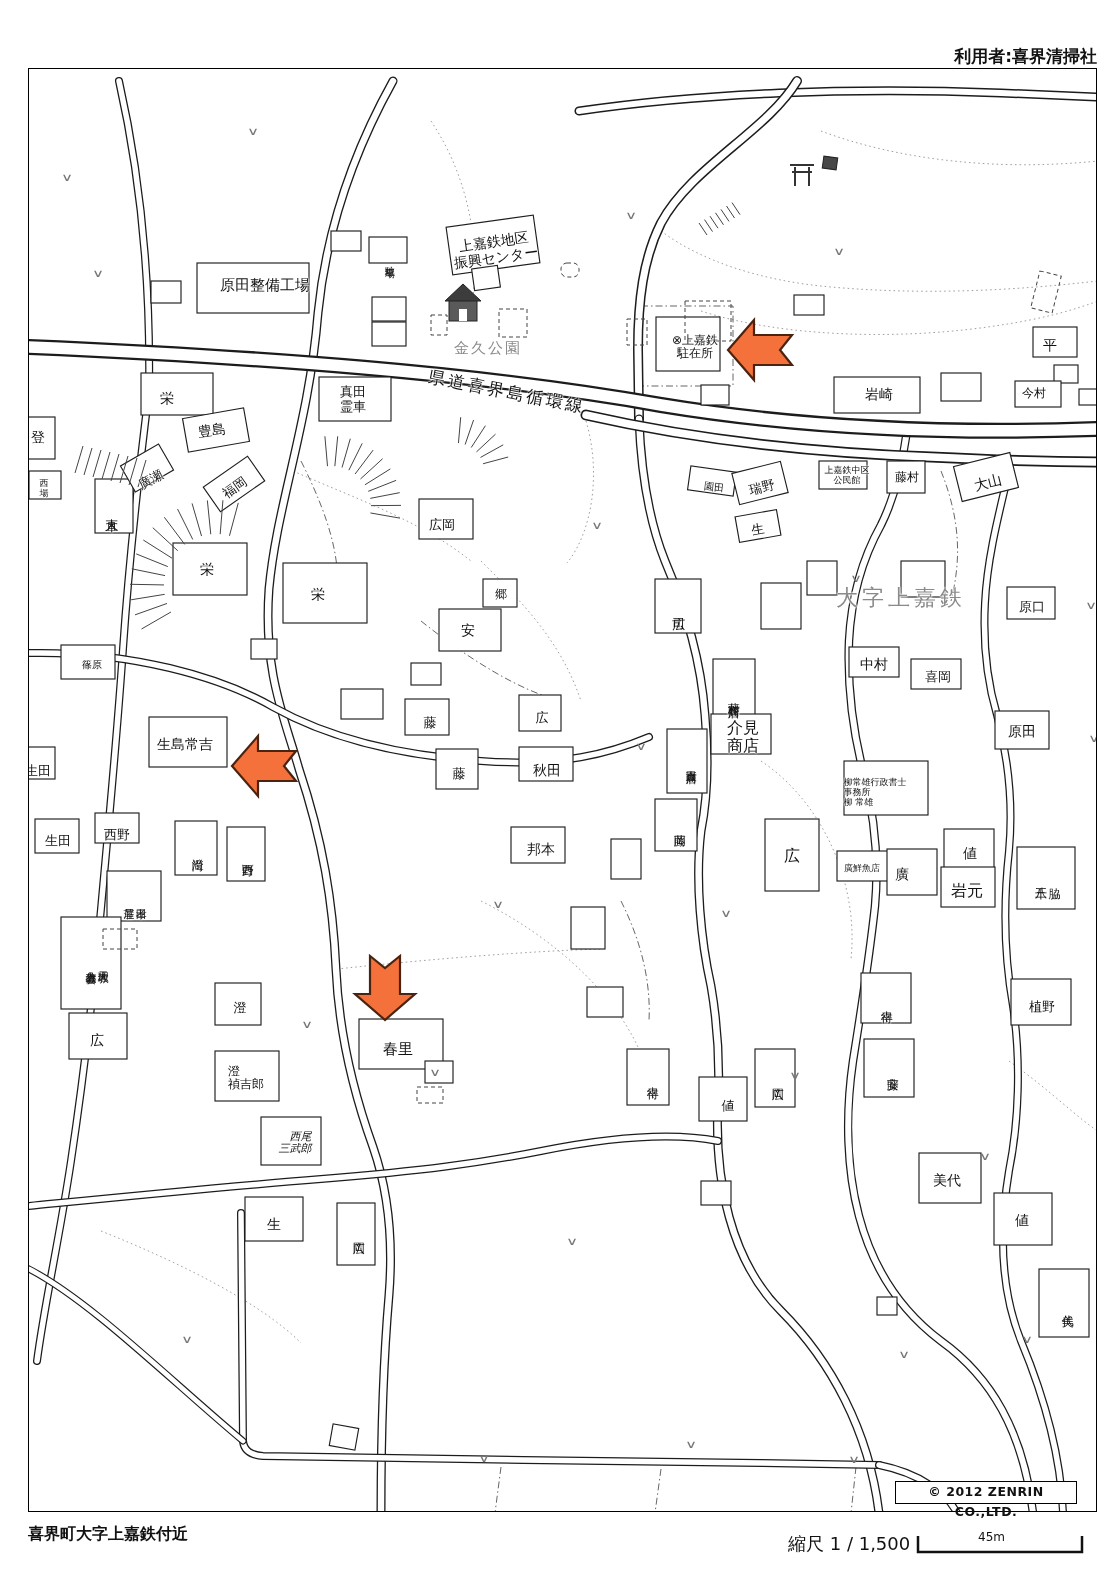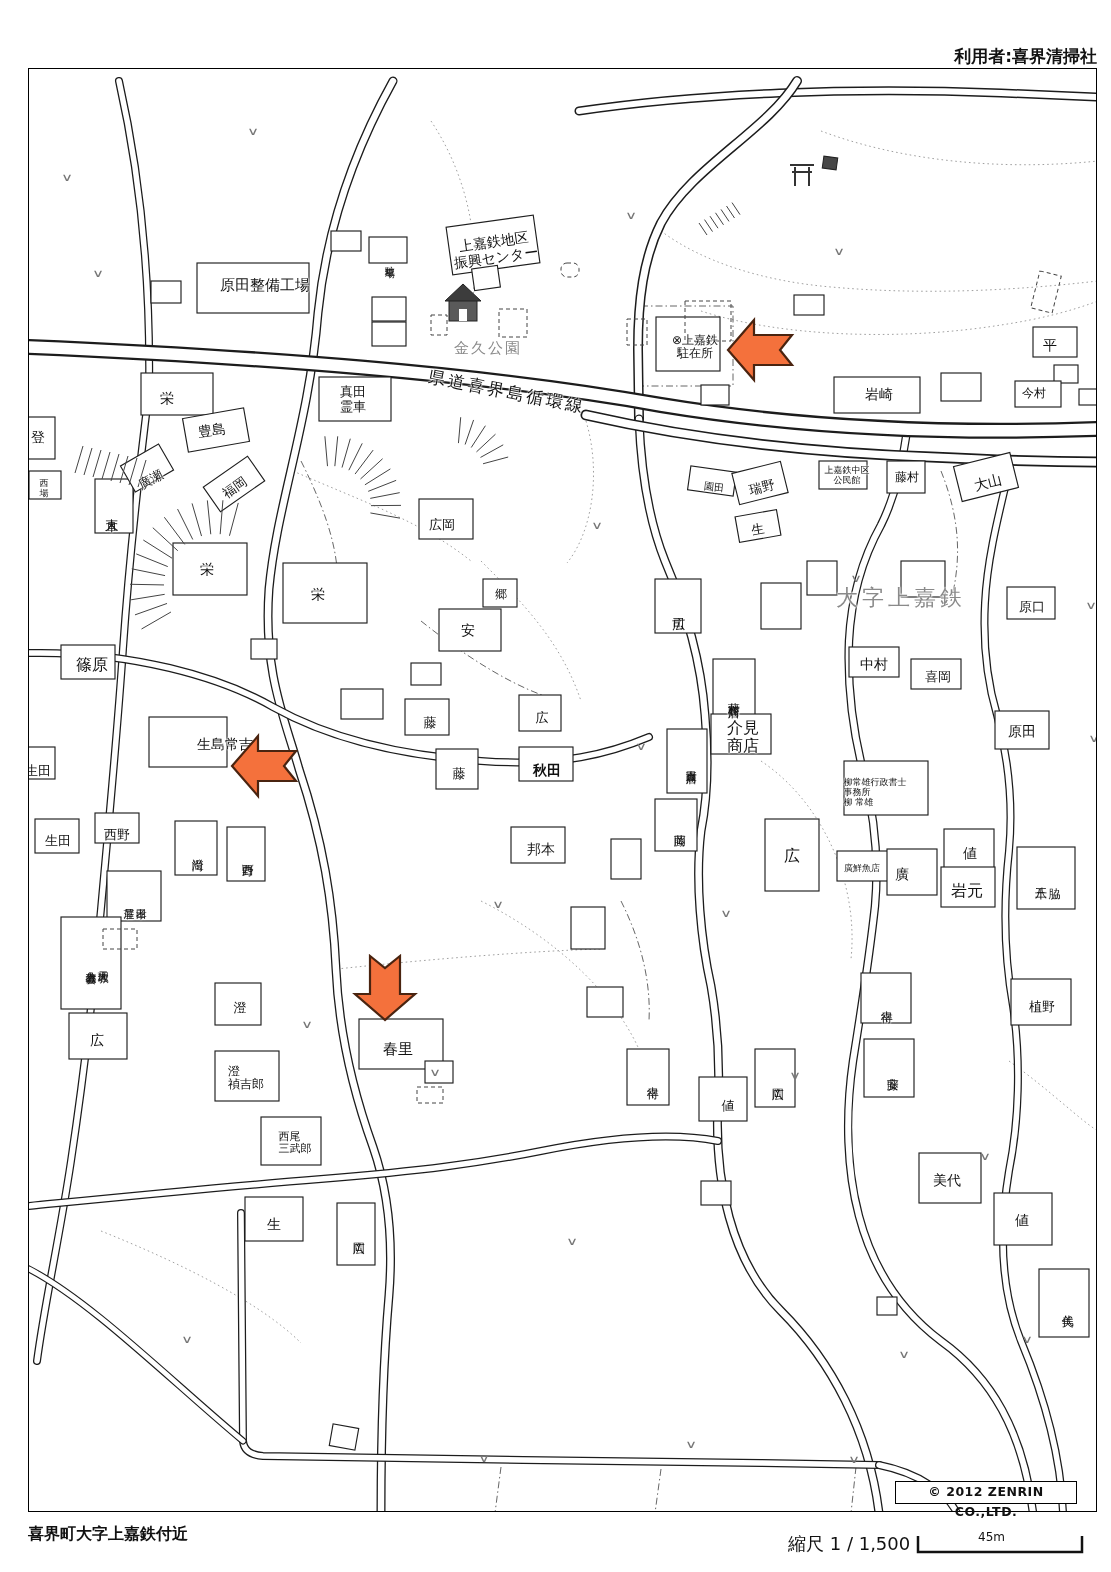--- a/index.html
+++ b/index.html
@@ -302,21 +302,21 @@
       <div class="map-label v" style="left: 82px; top: 440px; font-size: 13px;">直木</div>
       <div class="map-label" style="left: 122px; top: 411px; font-size: 13px; transform: translate(-50%, -50%) rotate(-28deg);">廣瀬</div>
       <div class="map-label" style="left: 9px; top: 369px; font-size: 14px;">登</div>
       <div class="map-label" style="left: 15px; top: 419px; font-size: 9px;">西
 場</div>
       <div class="map-label" style="left: 178px; top: 501px; font-size: 14px;">栄</div>
       <div class="map-label" style="left: 289px; top: 526px; font-size: 14px;">栄</div>
       <div class="map-label" style="left: 413px; top: 456px; font-size: 13px;">広岡</div>
       <div class="map-label" style="left: 472px; top: 526px; font-size: 12px;">郷</div>
       <div class="map-label" style="left: 439px; top: 562px; font-size: 14px;">安</div>
-      <div class="map-label" style="left: 63px; top: 596px; font-size: 16px;">篠原</div>
+      <div class="map-label" style="left: 63px; top: 596px; font-size: 10px;">篠原</div>
       <div class="map-label" style="left: 685px; top: 418px; font-size: 10px; transform: translate(-50%, -50%) rotate(6deg);">園田</div>
       <div class="map-label" style="left: 733px; top: 419px; font-size: 13px; transform: translate(-50%, -50%) rotate(-14deg);">瑞野</div>
       <div class="map-label" style="left: 729px; top: 461px; font-size: 13px; transform: translate(-50%, -50%) rotate(-10deg);">生</div>
       <div class="map-label" style="left: 818px; top: 406px; font-size: 9px;">上嘉鉄中区
 公民館</div>
       <div class="map-label" style="left: 878px; top: 409px; font-size: 12px;">藤村</div>
       <div class="map-label" style="left: 959px; top: 414px; font-size: 14px; transform: translate(-50%, -50%) rotate(-14deg);">大山</div>
       <div class="map-label" style="left: 872px; top: 529px; font-size: 22px; color: rgb(138, 138, 138); letter-spacing: 4px;">大字上嘉鉄</div>
       <div class="map-label" style="left: 845px; top: 596px; font-size: 14px;">中村</div>
       <div class="map-label" style="left: 909px; top: 608px; font-size: 13px;">喜岡</div>
@@ -331,40 +331,40 @@
       <div class="map-label" style="left: 763px; top: 787px; font-size: 16px;">広</div>
       <div class="map-label" style="left: 846px; top: 723px; font-size: 9px; text-align: left;">柳常雄行政書士
 事務所
 柳 常雄</div>
       <div class="map-label" style="left: 941px; top: 785px; font-size: 14px;">値</div>
       <div class="map-label" style="left: 833px; top: 799px; font-size: 9px;">廣鮮魚店</div>
       <div class="map-label" style="left: 873px; top: 806px; font-size: 14px;">廣</div>
       <div class="map-label" style="left: 938px; top: 822px; font-size: 16px;">岩元</div>
       <div class="map-label v" style="left: 1018px; top: 810px; font-size: 12px;">脇
 八十三</div>
-      <div class="map-label" style="left: 156px; top: 676px; font-size: 14px; margin-left: 40px;">生島常吉</div>
+      <div class="map-label" style="left: 156px; top: 676px; font-size: 14px;">生島常吉</div>
       <div class="map-label" style="left: 9px; top: 702px; font-size: 13px;">生田</div>
       <div class="map-label" style="left: 29px; top: 772px; font-size: 13px;">生田</div>
       <div class="map-label" style="left: 88px; top: 766px; font-size: 13px;">西野</div>
       <div class="map-label v" style="left: 168px; top: 781px; font-size: 12px;">澄尚</div>
       <div class="map-label v" style="left: 218px; top: 787px; font-size: 12px;">西野</div>
       <div class="map-label v" style="left: 105px; top: 831px; font-size: 11px;">孝田
 荘屋</div>
       <div class="map-label v" style="left: 67px; top: 895px; font-size: 11px;">天理教
 上嘉分教会</div>
       <div class="map-label" style="left: 401px; top: 654px; font-size: 13px;">藤</div>
       <div class="map-label" style="left: 430px; top: 705px; font-size: 13px;">藤</div>
       <div class="map-label" style="left: 513px; top: 649px; font-size: 13px;">広</div>
-      <div class="map-label" style="left: 518px; top: 702px; font-size: 14px; font-weight: bold;">秋田</div>
+      <div class="map-label" style="left: 518px; top: 702px; font-size: 14px;">秋田</div>
       <div class="map-label" style="left: 512px; top: 781px; font-size: 14px;">邦本</div>
       <div class="map-label" style="left: 68px; top: 972px; font-size: 14px;">広</div>
       <div class="map-label" style="left: 211px; top: 939px; font-size: 13px;">澄</div>
       <div class="map-label" style="left: 217px; top: 1009px; font-size: 12px; text-align: left;">澄
 禎吉郎</div>
-      <div class="map-label" style="left: 266px; top: 1074px; font-size: 11px; text-align: left;">西尾
+      <div class="map-label" style="left: 266px; top: 1074px; font-size: 11px; text-align: right; font-style: italic;">西尾
 三武郎</div>
       <div class="map-label" style="left: 369px; top: 980px; font-size: 15px;">春里</div>
       <div class="map-label" style="left: 245px; top: 1156px; font-size: 14px;">生</div>
       <div class="map-label v" style="left: 329px; top: 1164px; font-size: 12px;">広岡</div>
       <div class="map-label v" style="left: 857px; top: 933px; font-size: 12px;">幸得</div>
       <div class="map-label" style="left: 1013px; top: 938px; font-size: 13px;">植野</div>
       <div class="map-label v" style="left: 623px; top: 1009px; font-size: 12px;">幸得</div>
       <div class="map-label" style="left: 699px; top: 1037px; font-size: 13px;">値</div>
       <div class="map-label v" style="left: 748px; top: 1010px; font-size: 12px;">広岡</div>
       <div class="map-label v" style="left: 863px; top: 1000px; font-size: 12px;">安藤</div>

